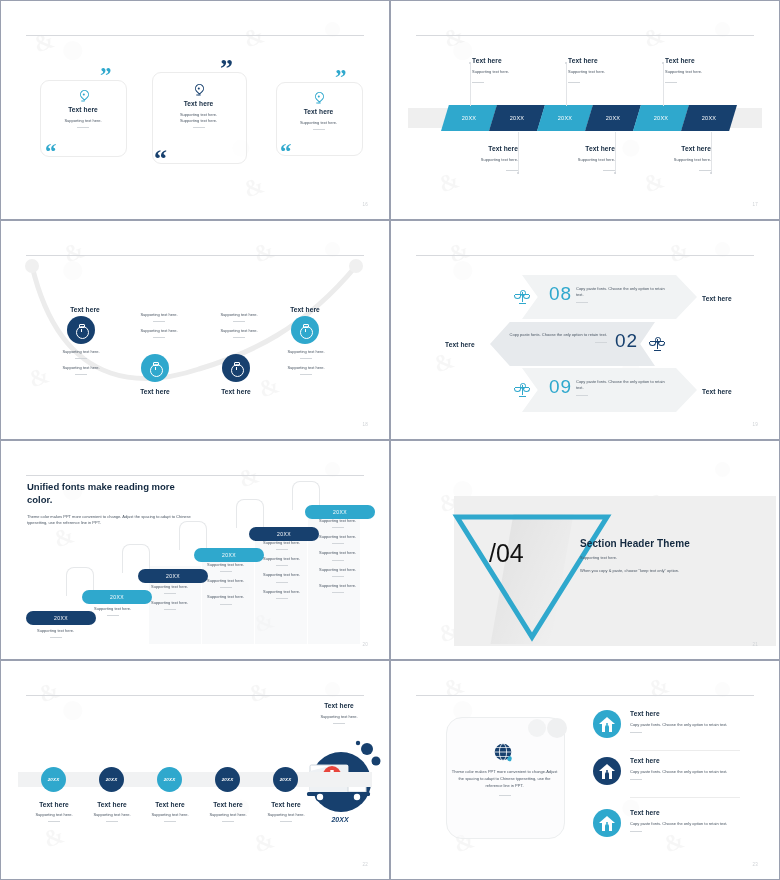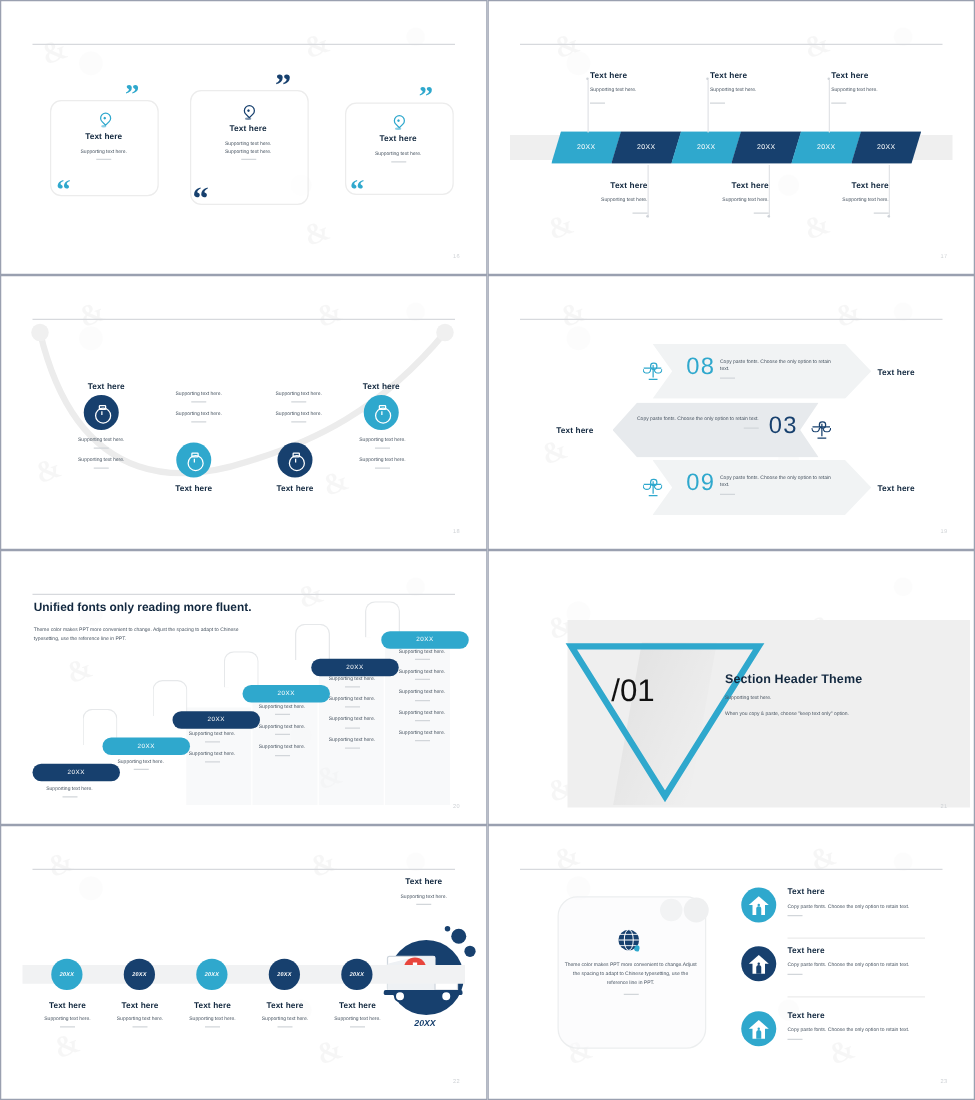--- a/index.html
+++ b/index.html
@@ -325,21 +325,21 @@
 
       <div class="arrowL" style="left:96px;top:98px;width:165px;"></div>
       <div class="scales" style="position:absolute;left:256px;top:113px;color:#17406E;">
         <div class="hd"></div>
           <div class="bar"></div>
           <div class="post"></div>
           <div class="base"></div>
         <div class="pan pl"></div>
           <div class="pan pr"></div>
       </div>
-      <div class="num" style="position:absolute;left:221px;top:106px;color:#17406E;">03</div>
+      <div class="num" style="position:absolute;left:221px;top:106px;color:#17406E;">02</div>
       <div style="position:absolute;left:112px;top:108px;width:101px;text-align:right;">
         <div class="sup">Copy paste fonts. Choose the only option to retain text.</div>
         <div class="rule" style="margin-left:auto;margin-top:4px;"></div>
       </div>
       <div class="th" style="position:absolute;left:51px;top:117px;">Text here</div>
 
       <div class="arrowR" style="left:128px;top:144px;width:175px;"></div>
       <div class="scales" style="position:absolute;left:121px;top:159px;color:#2FA8CD;">
         <div class="hd"></div>
           <div class="bar"></div>
@@ -361,21 +361,21 @@
 
   <div class="slide">
     <div class="inner">
       <div class="wm"></div>
       <div class="wmtxt" style="left:50px;top:80px;">&amp;</div>
       <div class="wmtxt" style="left:235px;top:20px;">&amp;</div>
       <div class="wmtxt" style="left:250px;top:165px;">&amp;</div>
       <div class="topline"></div>
 
       <div style="position:absolute;left:23px;top:37px;width:175px;">
-        <div style="font-size:9.5px;font-weight:700;color:#12283f;line-height:1.35;">Unified fonts only reading more fluent.</div>
+        <div style="font-size:9.5px;font-weight:700;color:#12283f;line-height:1.35;">Unified fonts make reading more color.</div>
         <div class="sup" style="margin-top:7px;line-height:1.7;">Theme color makes PPT more convenient to change. Adjust the spacing to adapt to Chinese typesetting, use the reference line in PPT.</div>
       </div>
 
       <div class="stcol" style="left:145px;top:122px;width:52px;height:78px;"></div>
       <div class="stcol" style="left:198px;top:108px;width:52px;height:92px;"></div>
       <div class="stcol" style="left:251px;top:85px;width:52px;height:115px;"></div>
       <div class="stcol" style="left:304px;top:62px;width:52px;height:138px;"></div>
 
       <div class="hook" style="left:62px;top:123px;width:26px;height:28px;"></div>
       <div class="hook" style="left:118px;top:100px;width:26px;height:28px;"></div>
@@ -458,21 +458,21 @@
       <div class="wmtxt" style="left:255px;top:45px;">&amp;</div>
       <div class="wmtxt" style="left:45px;top:175px;">&amp;</div>
       <div class="wmtxt" style="left:255px;top:175px;">&amp;</div>
 
       <div class="greyband"></div>
       <div class="shadow" style="left:108px;top:70px;width:60px;height:130px;transform:skewX(-10deg);"></div>
 
       <svg width="160" height="130" style="position:absolute;left:58px;top:68px;">
         <polygon points="5,5 155,5 80,125" fill="none" stroke="#2FA8CD" stroke-width="5"></polygon>
       </svg>
-      <div style="position:absolute;left:95px;top:95px;font-size:25px;font-weight:400;color:#111;letter-spacing:0px;">/01</div>
+      <div style="position:absolute;left:95px;top:95px;font-size:25px;font-weight:400;color:#111;letter-spacing:0px;">/04</div>
 
       <div style="position:absolute;left:186px;top:94px;width:180px;">
         <div style="font-size:10px;font-weight:700;color:#12283f;letter-spacing:.1px;">Section Header Theme</div>
         <div class="sup" style="margin-top:6px;">Supporting text here.</div>
         <div class="sup" style="margin-top:7px;">When you copy &amp; paste, choose "keep text only" option.</div>
       </div>
 
       <div class="pgnum">21</div>
     </div>
   </div>

